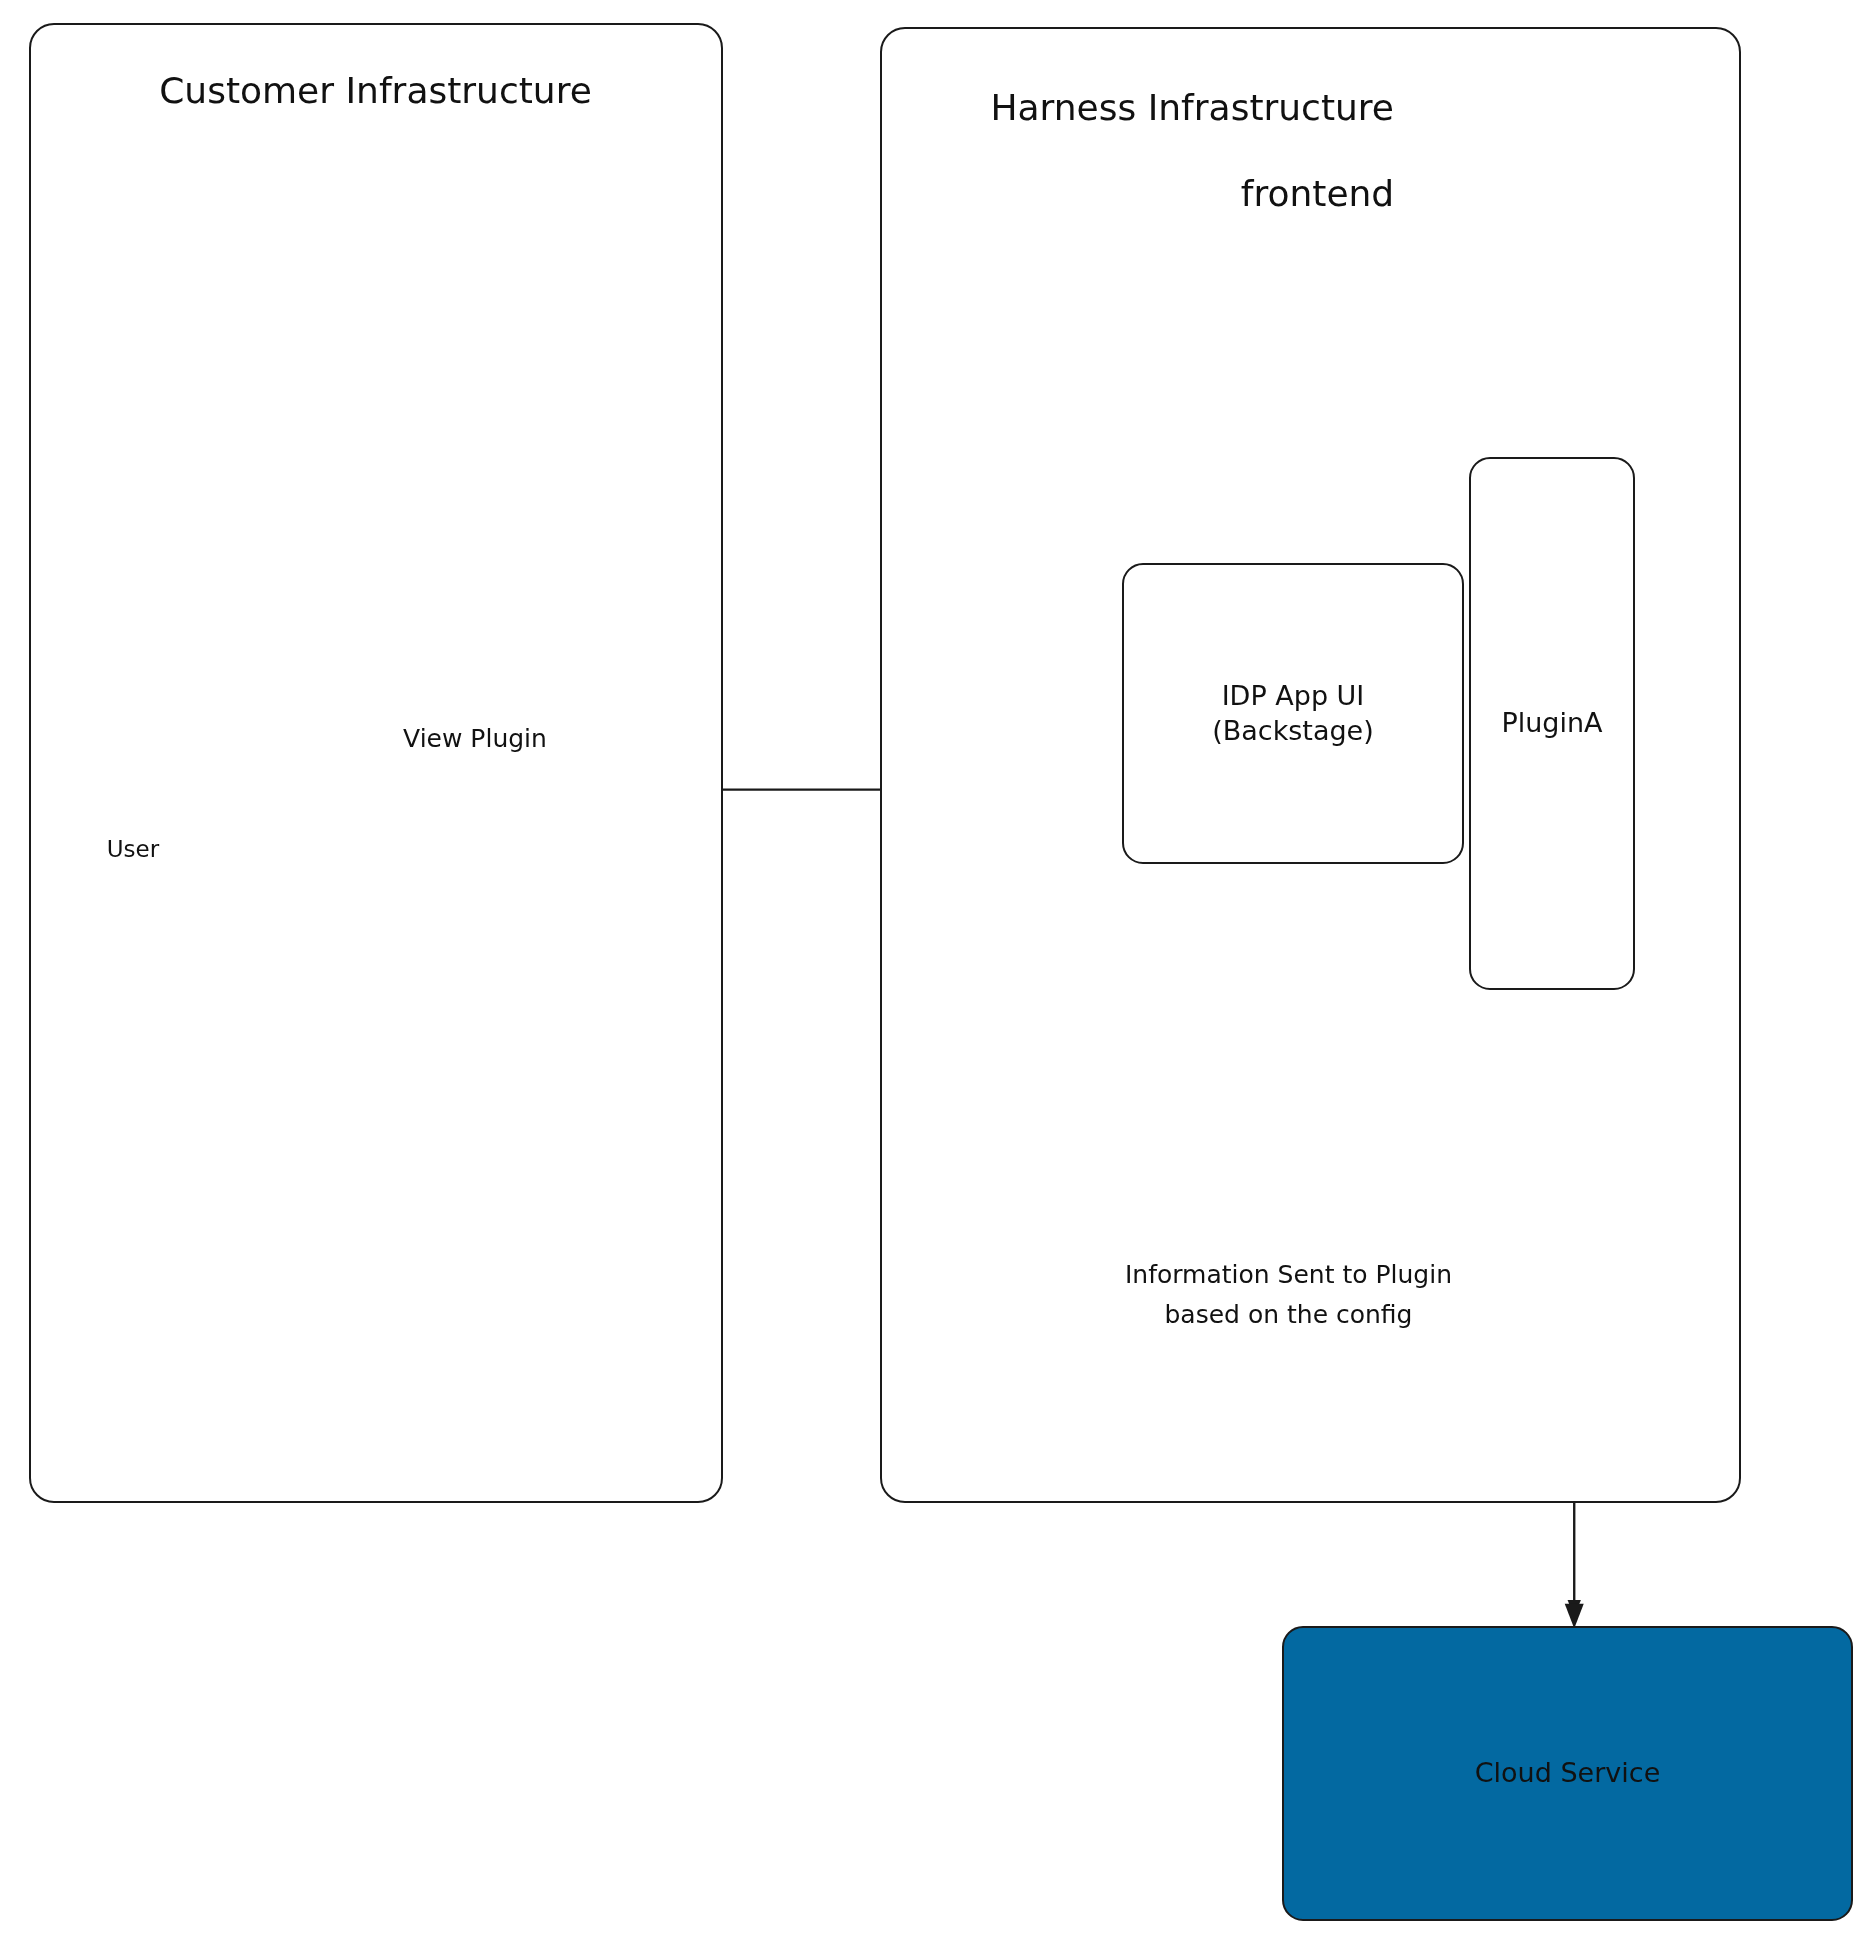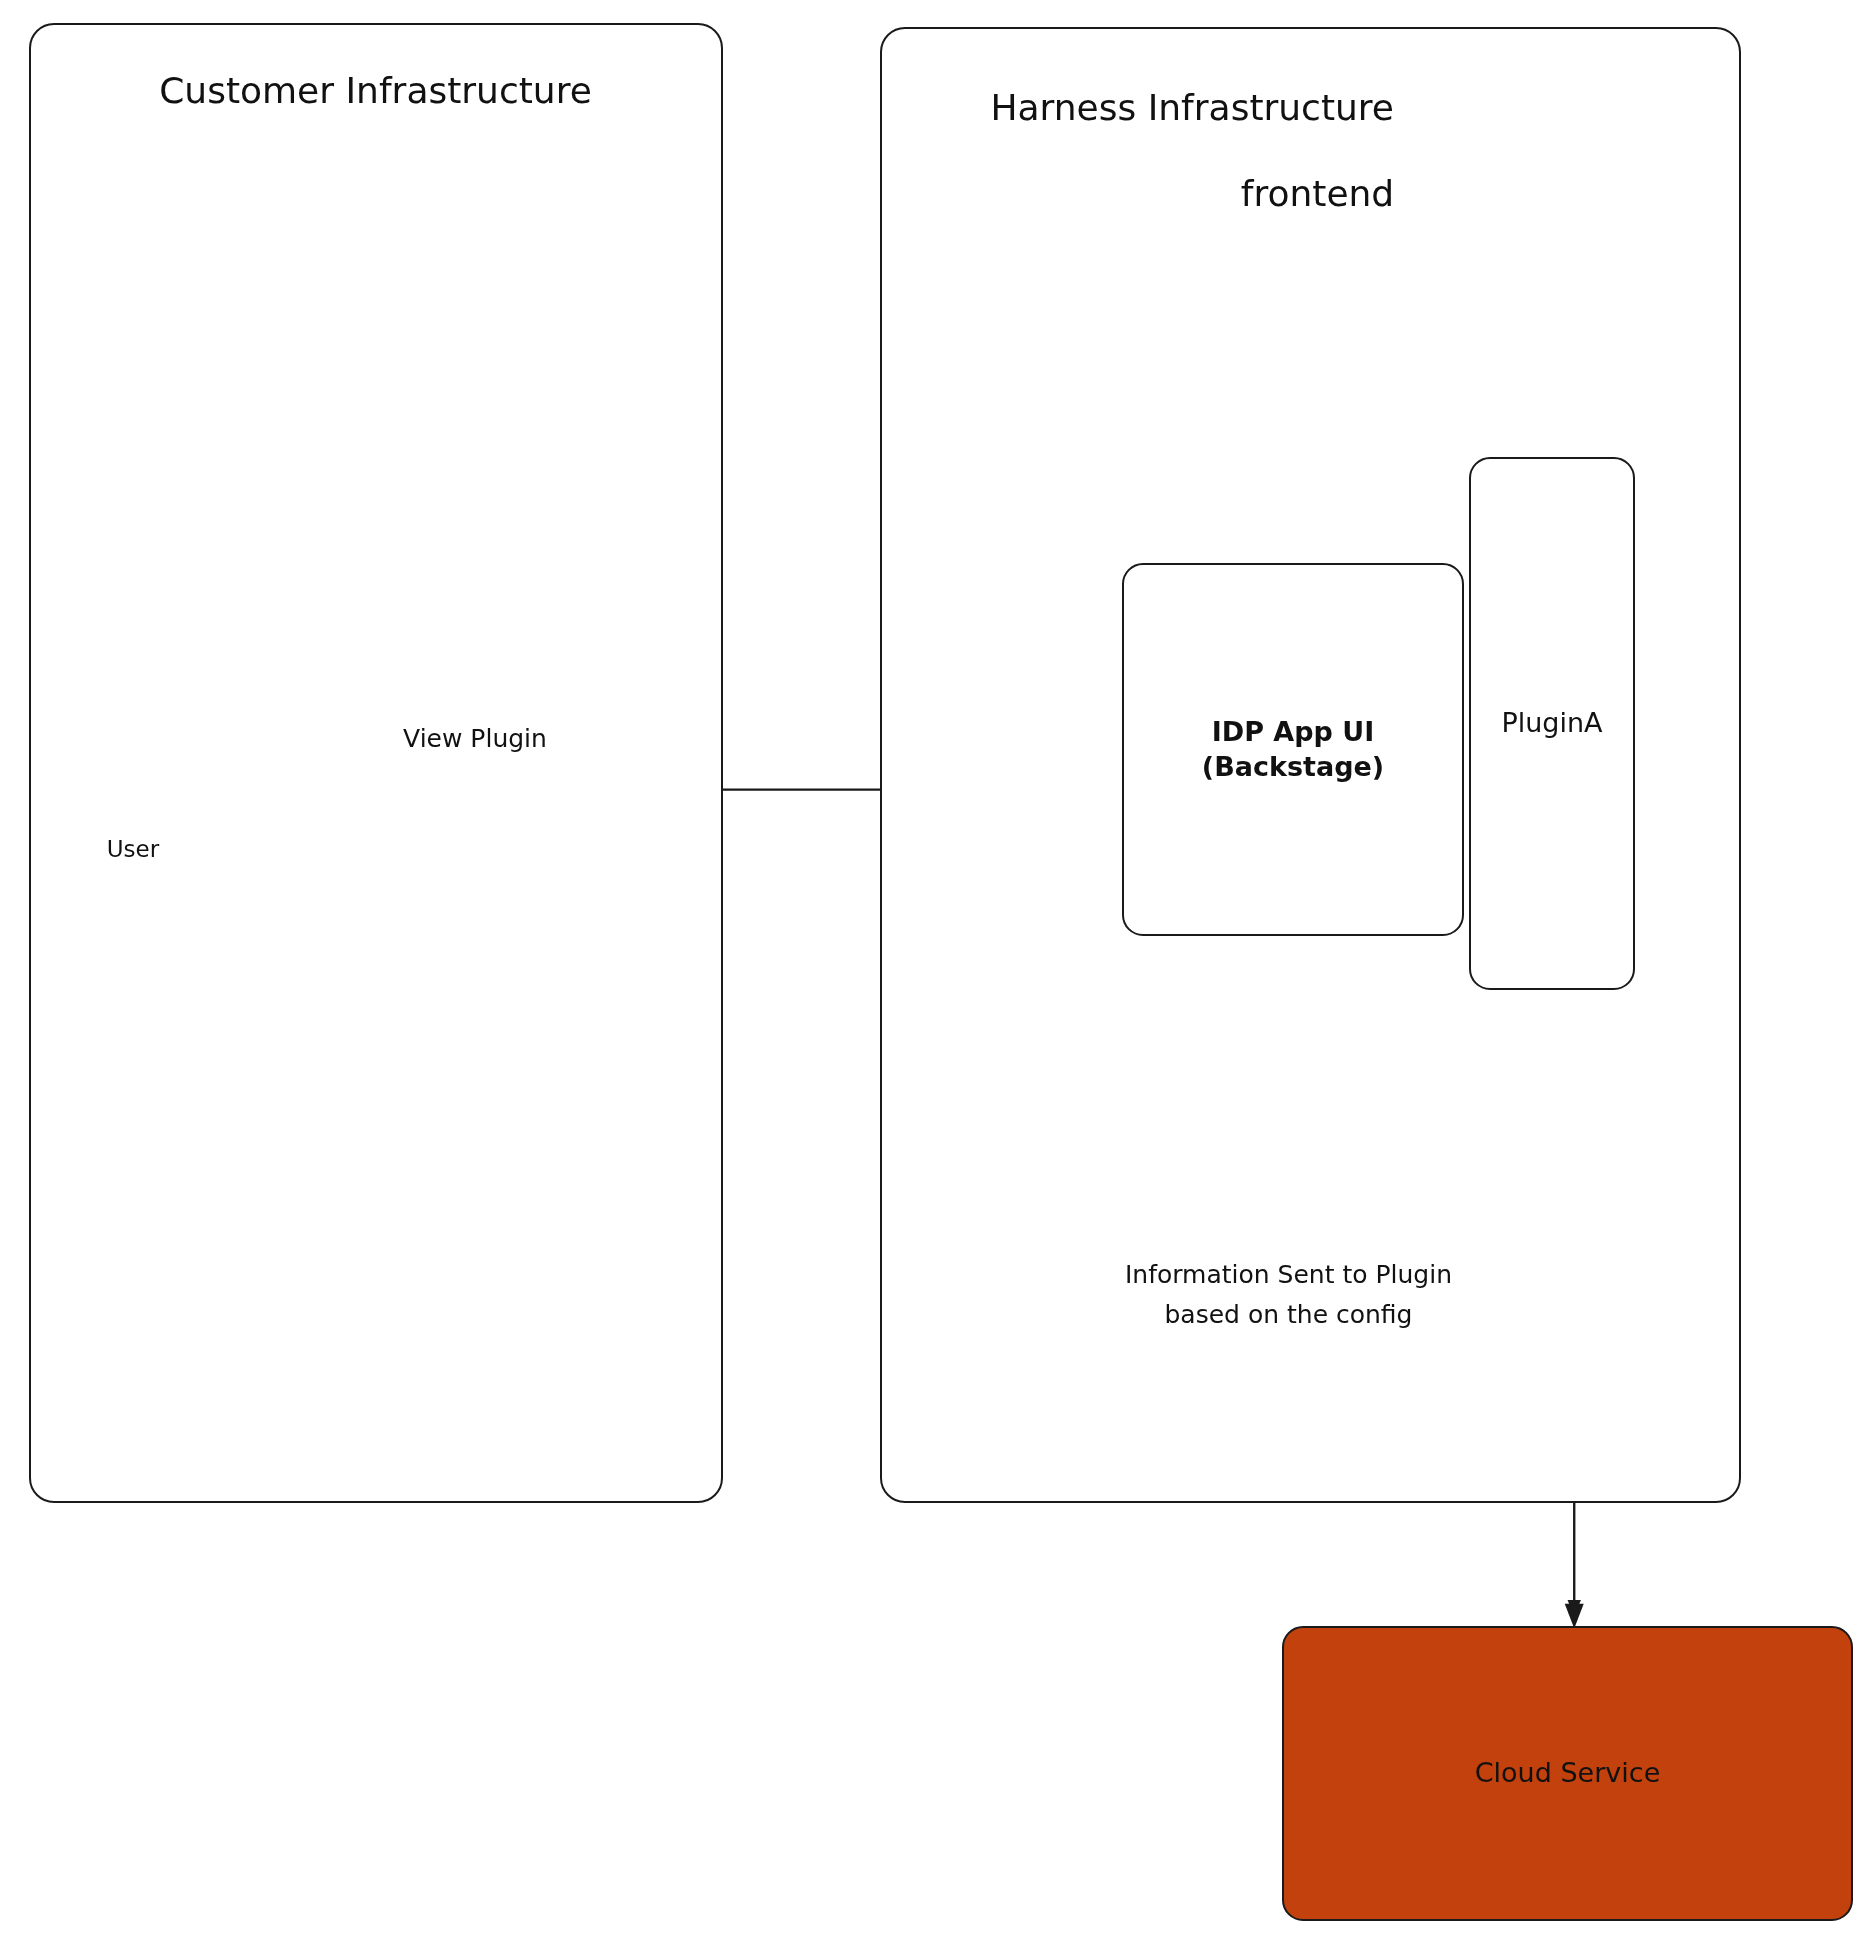--- a/index.html
+++ b/index.html
@@ -52,21 +52,21 @@
     border-radius: 25px;
   }
   .node-box {
     border-radius: 21px;
     display: flex;
     align-items: center;
     justify-content: center;
   }
   .cloud-box {
     border-radius: 21px;
-    background: #c2410c;
+    background: #0369a1;
     border: 2.4px solid #1a1a1a;
     display: flex;
     align-items: center;
     justify-content: center;
   }
 </style>
 </head>
 <body>
 
 <svg id="canvas" viewBox="0 0 1967 2052" xmlns="http://www.w3.org/2000/svg">
@@ -100,21 +100,21 @@
 
 <div class="box group-box" style="left:880px; top:27px; width:861px; height:1476px;"></div>
 <div class="label group-title" style="left:880px; top:85px; width:514px;text-align:right;">Harness Infrastructure</div>
 
 <div class="label group-title" style="left:1175px; top:171px; width:285px;">frontend</div>
 
 <div class="box node-box" style="left:1469px; top:457px; width:166px; height:533px;">
   <span class="label node-label" style="position:static; width:100%;">PluginA</span>
 </div>
 
-<div class="box node-box" style="left:1122px; top:563px; width:342px; height:373px;font-weight:bold;">
+<div class="box node-box" style="left:1122px; top:563px; width:342px; height:301px;">
   <span class="label node-label" style="position:static; width:100%;">IDP App UI
 (Backstage)</span>
 </div>
 
 <div class="cloud-box box" style="left:1282px; top:1626px; width:571px; height:295px;">
   <span class="label node-label" style="position:static; width:100%;">Cloud Service</span>
 </div>
 
 <div class="label actor-label" style="left:57px; top:835px; width:152px;">User</div>
 

